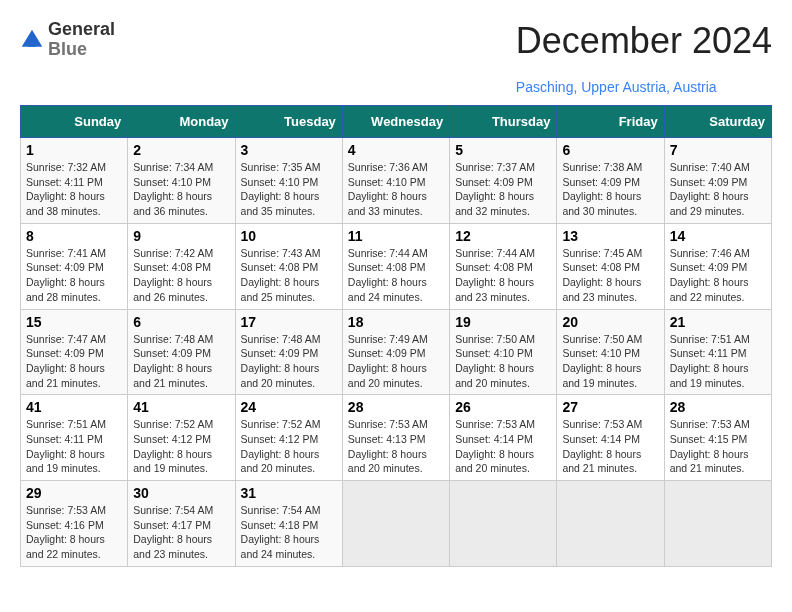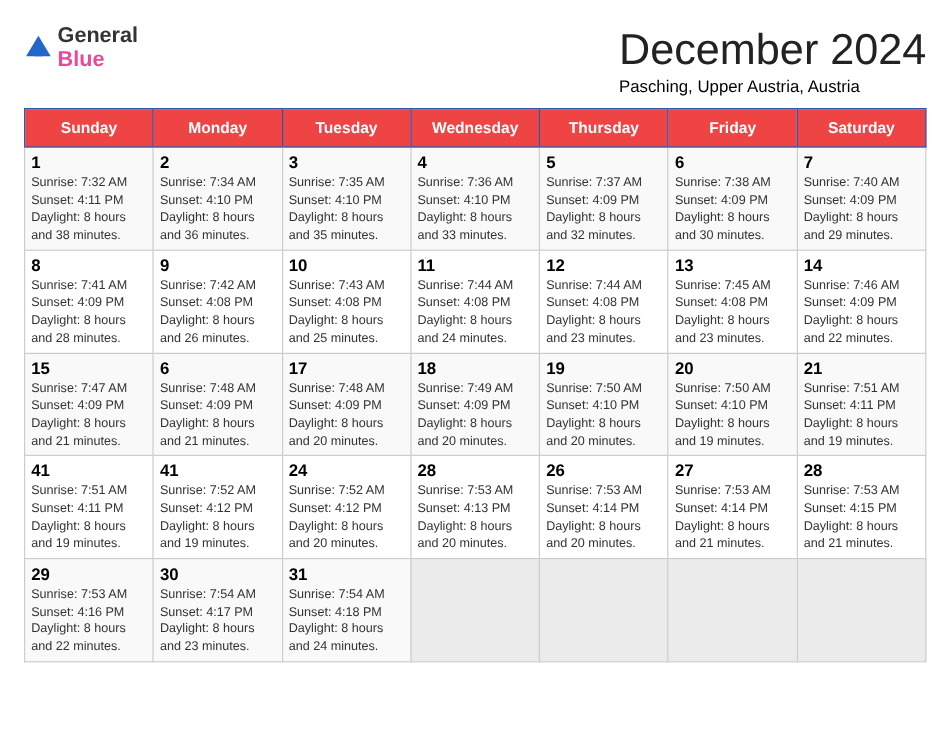--- a/index.html
+++ b/index.html
@@ -21,48 +21,48 @@
       display: flex;
       align-items: center;
       gap: 4px;
     }
     .logo-text {
       font-size: 18px;
       font-weight: bold;
       line-height: 1.1;
     }
     .logo-general { color: #333; }
-    .logo-blue { color: #ec4899; }
+    .logo-blue { color: #737373; }
     .logo-icon {
       width: 24px;
       height: 24px;
     }
     .title-block {
       text-align: left;
     }
     .month-title {
       font-size: 36px;
       font-weight: normal;
       color: #222;
     }
     .location {
       font-size: 14px;
-      color: #000000;
-      margin-top: 2px;
+      color: #3b82f6;
+      margin-top: 17px;
     }
     table {
       width: 100%;
       border-collapse: collapse;
       font-size: 11px;
     }
     thead th {
-      background: #ef4444;
+      background: #0f766e;
       color: #fff;
       padding: 8px 6px;
-      text-align: center;
+      text-align: right;
       font-size: 13px;
       font-weight: bold;
       border: 1px solid #2a5ab4;
     }
     tbody tr td {
       border: 1px solid #ccc;
       padding: 4px 5px;
       vertical-align: top;
       width: 107px;
       background: #fff;

